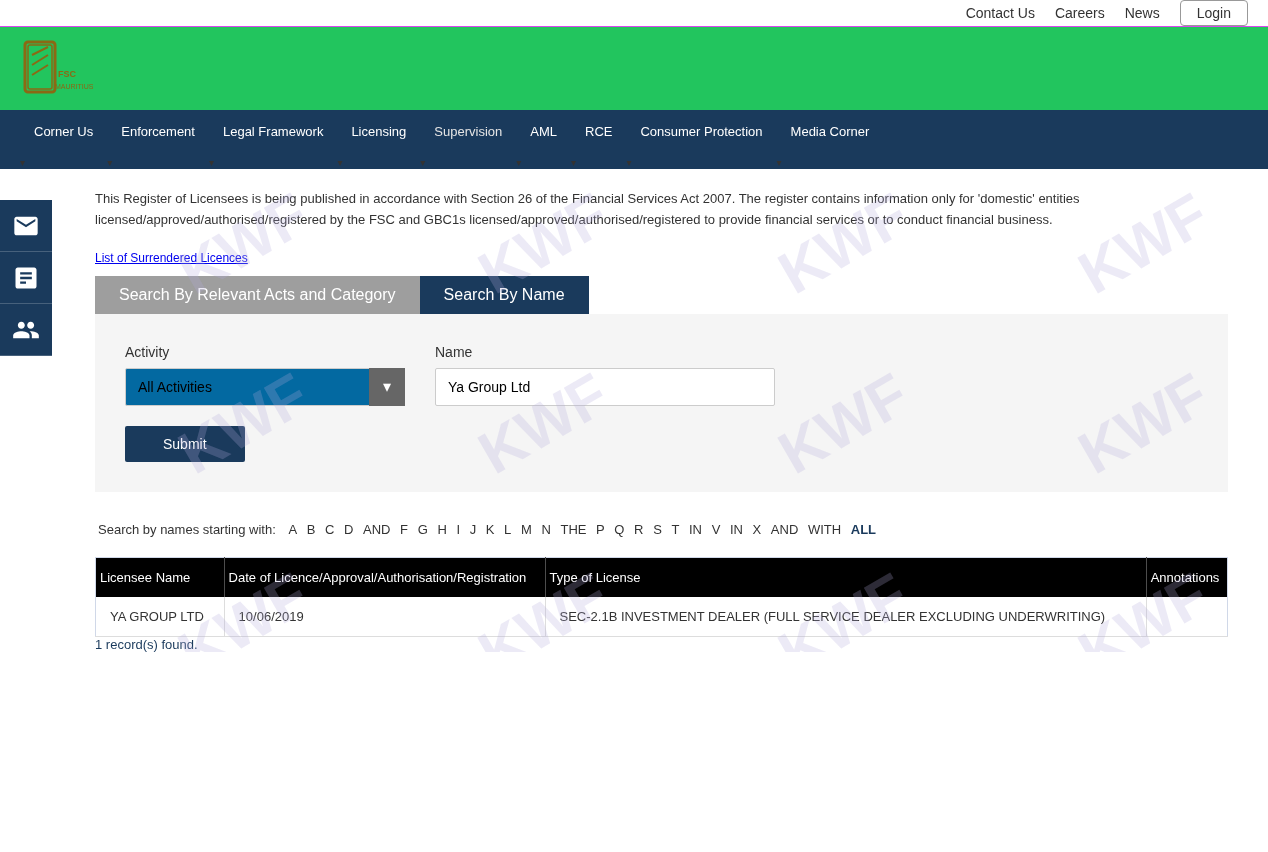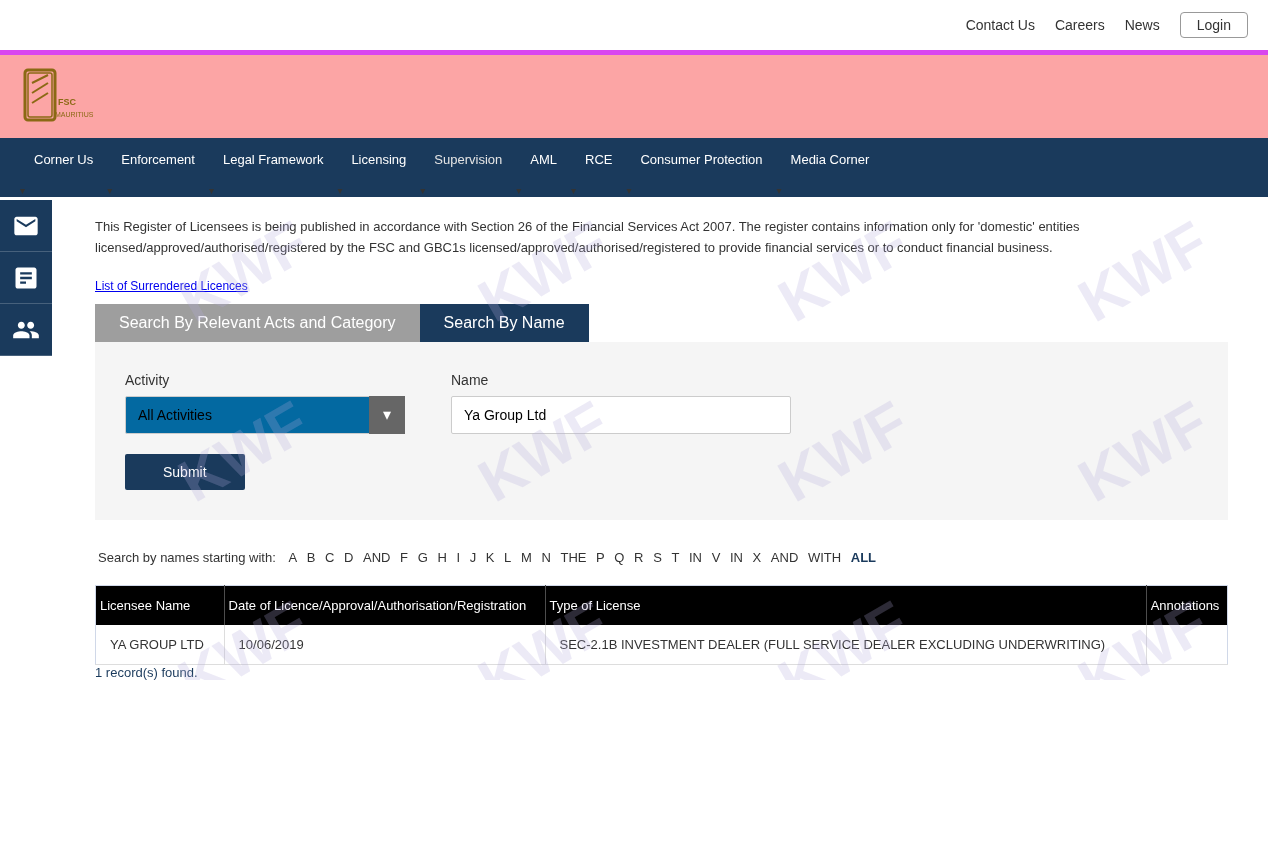--- a/index.html
+++ b/index.html
@@ -3,22 +3,22 @@
   <meta charset="utf-8">
   <style>
     * { box-sizing: border-box; margin: 0; padding: 0; }
     body { font-family: Arial, sans-serif; font-size: 14px; color: #333; background: #fff; }
 
     
     .top-bar {
       display: flex;
       justify-content: flex-end;
       align-items: center;
-      padding: 12px 20px;
-      border-bottom: 5px solid #d946ef;
+      padding: 0 20px;
+      border-bottom: 1px solid #d946ef;
       gap: 20px;
     }
     .top-bar a {
       text-decoration: none;
       color: #333;
       font-size: 14px;
     }
     .login-btn {
       border: 1px solid #999;
       padding: 4px 16px;
@@ -27,21 +27,21 @@
       background: #fff;
       cursor: pointer;
       color: #333;
     }
 
     
     .header {
       display: flex;
       align-items: center;
       padding: 0 20px;
-      background: #fca5a5;
+      background: #22c55e;
     }
     .logo-area {
       padding: 10px 0;
       margin-right: 20px;
     }
     .logo-svg { width: 80px; height: 60px; }
 
     
     nav {
       background: #1a3a5c;
@@ -135,21 +135,21 @@
     }
 
     
     .search-form-area {
       background: #f5f5f5;
       padding: 30px;
       margin-bottom: 30px;
     }
     .form-row {
       display: flex;
-      gap: 46px;
+      gap: 30px;
       margin-bottom: 20px;
     }
     .form-group {
       display: flex;
       flex-direction: column;
       gap: 8px;
     }
     .form-group label {
       font-size: 14px;
       font-weight: normal;

